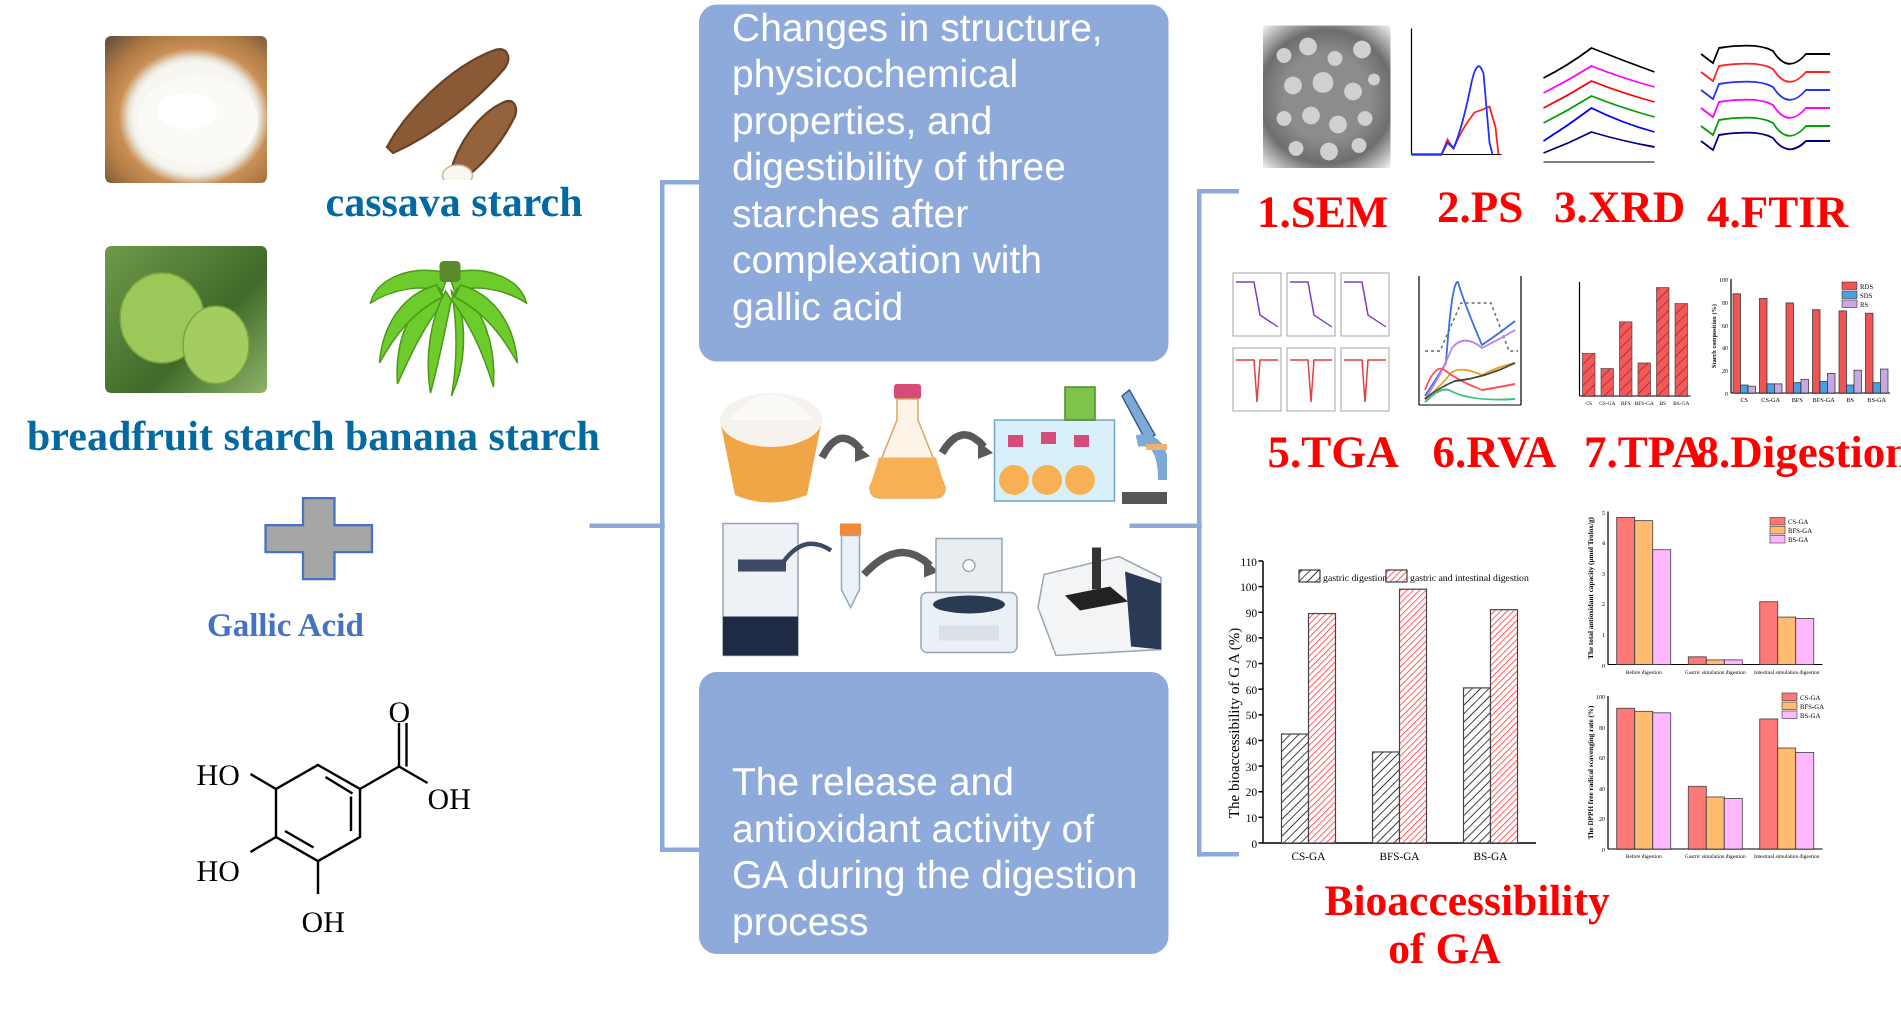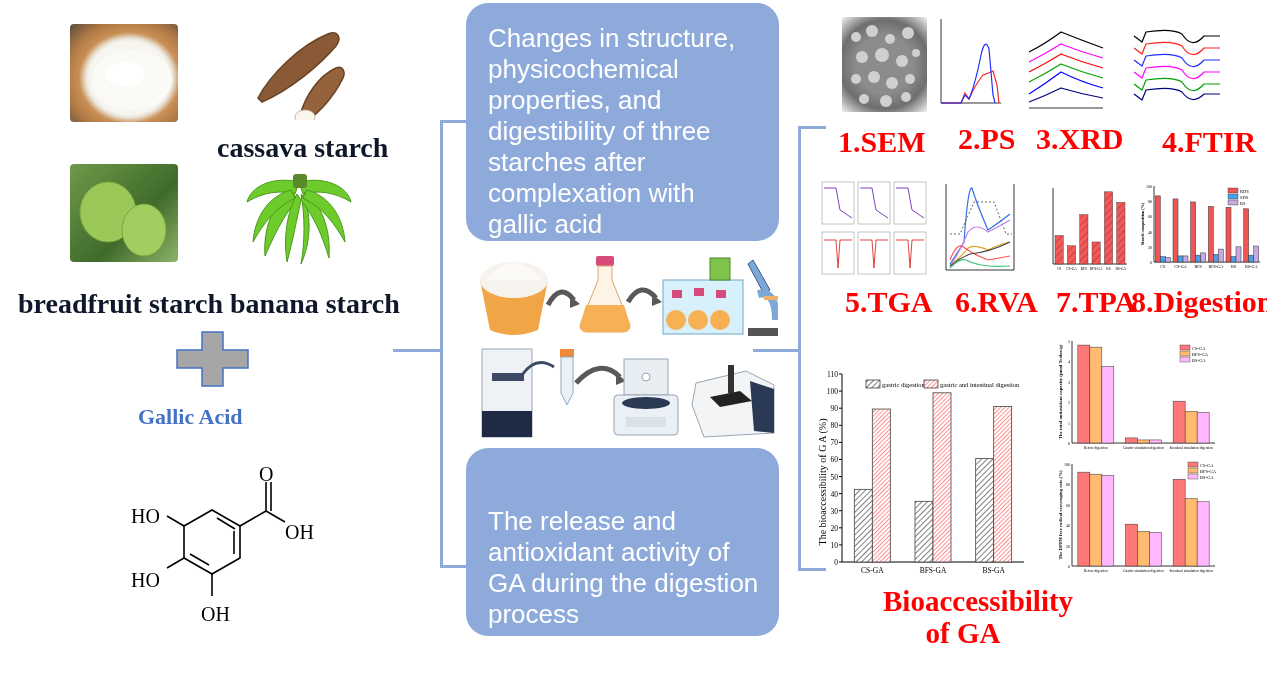--- a/index.html
+++ b/index.html
@@ -1,21 +1,21 @@
 <!DOCTYPE html>
 <html><head>
 <meta charset="utf-8">
 <style>
   html,body{margin:0;padding:0;background:#fff;}
   body{width:1267px;height:683px;position:relative;overflow:hidden;font-family:"Liberation Sans",sans-serif;}
   .abs{position:absolute;}
   .serif-bold{font-family:"Liberation Serif",serif;font-weight:bold;}
-  .blue-label{color:#0f172a;font-size:28px;white-space:nowrap;margin-top:12px;}
+  .blue-label{color:#0369a1;font-size:28px;white-space:nowrap;}
   .red-label{color:#ff0000;font-size:30px;white-space:nowrap;}
-  .bubble{background:#8eaadb;border-radius:22px;color:#fff;font-size:26px;line-height:31px;padding:20px 20px 10px 22px;box-sizing:border-box;}
+  .bubble{background:#8eaadb;border-radius:12px;color:#fff;font-size:26px;line-height:31px;padding:0 20px 10px 22px;box-sizing:border-box;}
   .line{background:#8eaadb;position:absolute;}
   .photo{border-radius:4px;overflow:hidden;}
   svg text{font-family:"Liberation Serif",serif;}
 </style>
 </head>
 <body>
 
 <div class="abs photo" style="left:70px;top:24px;width:108px;height:98px;background:radial-gradient(ellipse at 55% 55%,#f7f5f0 0 48%,#e9e3d6 52%,#c98f55 60%,#b07a45 75%,#5a4a3c 100%);">
   <svg width="108" height="98">
       <ellipse cx="62" cy="56" rx="40" ry="30" fill="#fbfaf6"></ellipse>
@@ -230,21 +230,21 @@
       <path d="M2 44 L10 50 L14 40 Q40 36 50 42 Q60 58 72 44 L88 44" stroke="#ff00ff"></path>
       <path d="M2 56 L10 62 L14 52 Q40 48 50 54 Q60 70 72 56 L88 56" stroke="#00a000"></path>
       <path d="M2 66 L10 72 L14 62 Q40 58 50 64 Q60 78 72 66 L88 66" stroke="#000080"></path>
     </g>
   </svg>
 </div>
 
 <div class="abs serif-bold red-label" style="left:838px;top:125px;">1.SEM</div>
 <div class="abs serif-bold red-label" style="left:958px;top:122px;">2.PS</div>
 <div class="abs serif-bold red-label" style="left:1036px;top:122px;">3.XRD</div>
-<div class="abs serif-bold red-label" style="left:1138px;top:125px;margin-left:24px;">4.FTIR</div>
+<div class="abs serif-bold red-label" style="left:1138px;top:125px;">4.FTIR</div>
 
 <div class="abs" style="left:820px;top:180px;width:110px;height:100px;">
   <svg width="110" height="100" viewBox="0 0 110 100">
     <g stroke="#888" stroke-width="0.5" fill="none">
       <rect x="2" y="2" width="32" height="42"></rect>
         <rect x="38" y="2" width="32" height="42"></rect>
         <rect x="74" y="2" width="32" height="42"></rect>
       <rect x="2" y="52" width="32" height="42"></rect>
         <rect x="38" y="52" width="32" height="42"></rect>
         <rect x="74" y="52" width="32" height="42"></rect>

